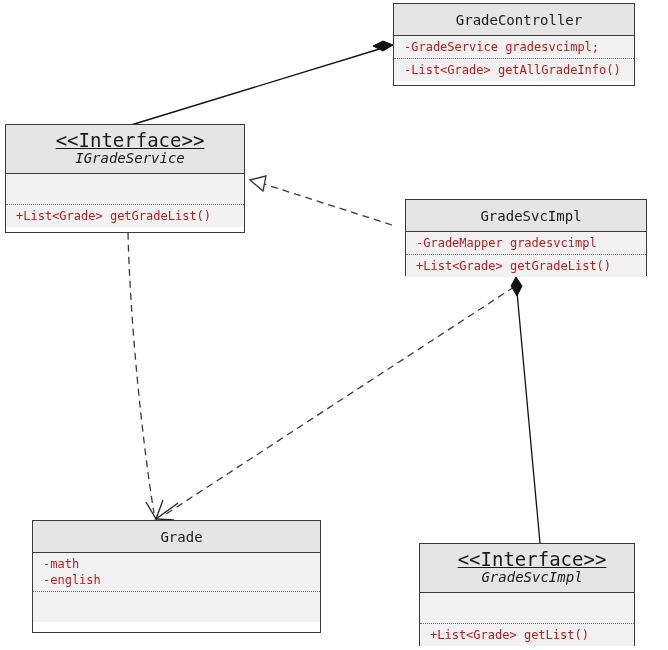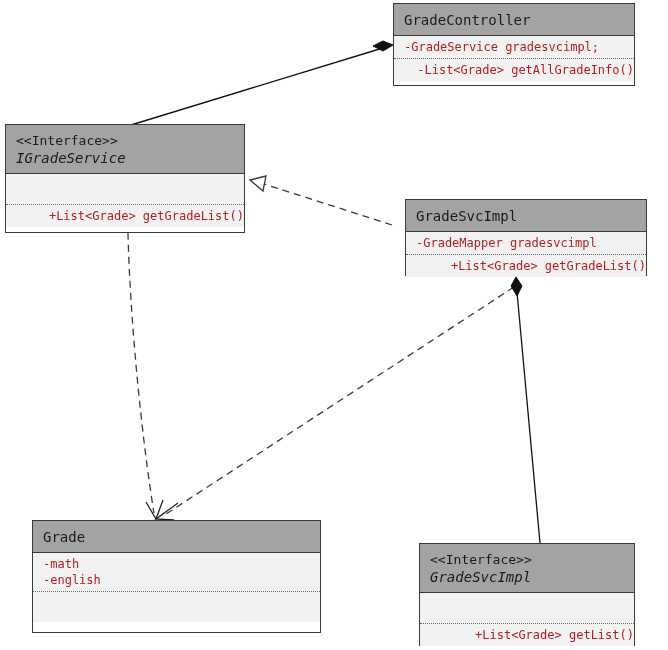--- a/index.html
+++ b/index.html
@@ -27,44 +27,45 @@
     position: absolute;
     box-sizing: border-box;
     border: 1px solid #3a3a3a;
     background: #ffffff;
     z-index: 3;
   }
   .compartment {
     box-sizing: border-box;
   }
   .comp-name {
-    background: #a3a3a3;
+    background: #e5e5e5;
     padding: 7px 0 6px 10px;
+    text-align: center;
   }
   .comp-attrs {
     background: #f2f2f2;
     border-top: 1px solid #3a3a3a;
     padding: 3px 0 3px 10px;
   }
   .comp-ops {
     background: #f2f2f2;
     border-top: 1px dotted #6a6a6a;
     padding: 3px 0 3px 10px;
-    text-align: right;
   }
   .comp-attrs.empty-attrs,
   .comp-ops.empty-ops {
     padding-top: 7px;
     padding-bottom: 7px;
   }
   .stereotype {
-    font-size: 13px;
+    font-size: 19px;
     line-height: 17px;
     color: #1a1a1a;
     white-space: pre;
+    text-decoration: underline;
   }
   .cls-name {
     font-size: 14px;
     line-height: 18px;
     color: #1a1a1a;
     white-space: pre;
   }
   .cls-name.italic {
     font-style: italic;
   }

